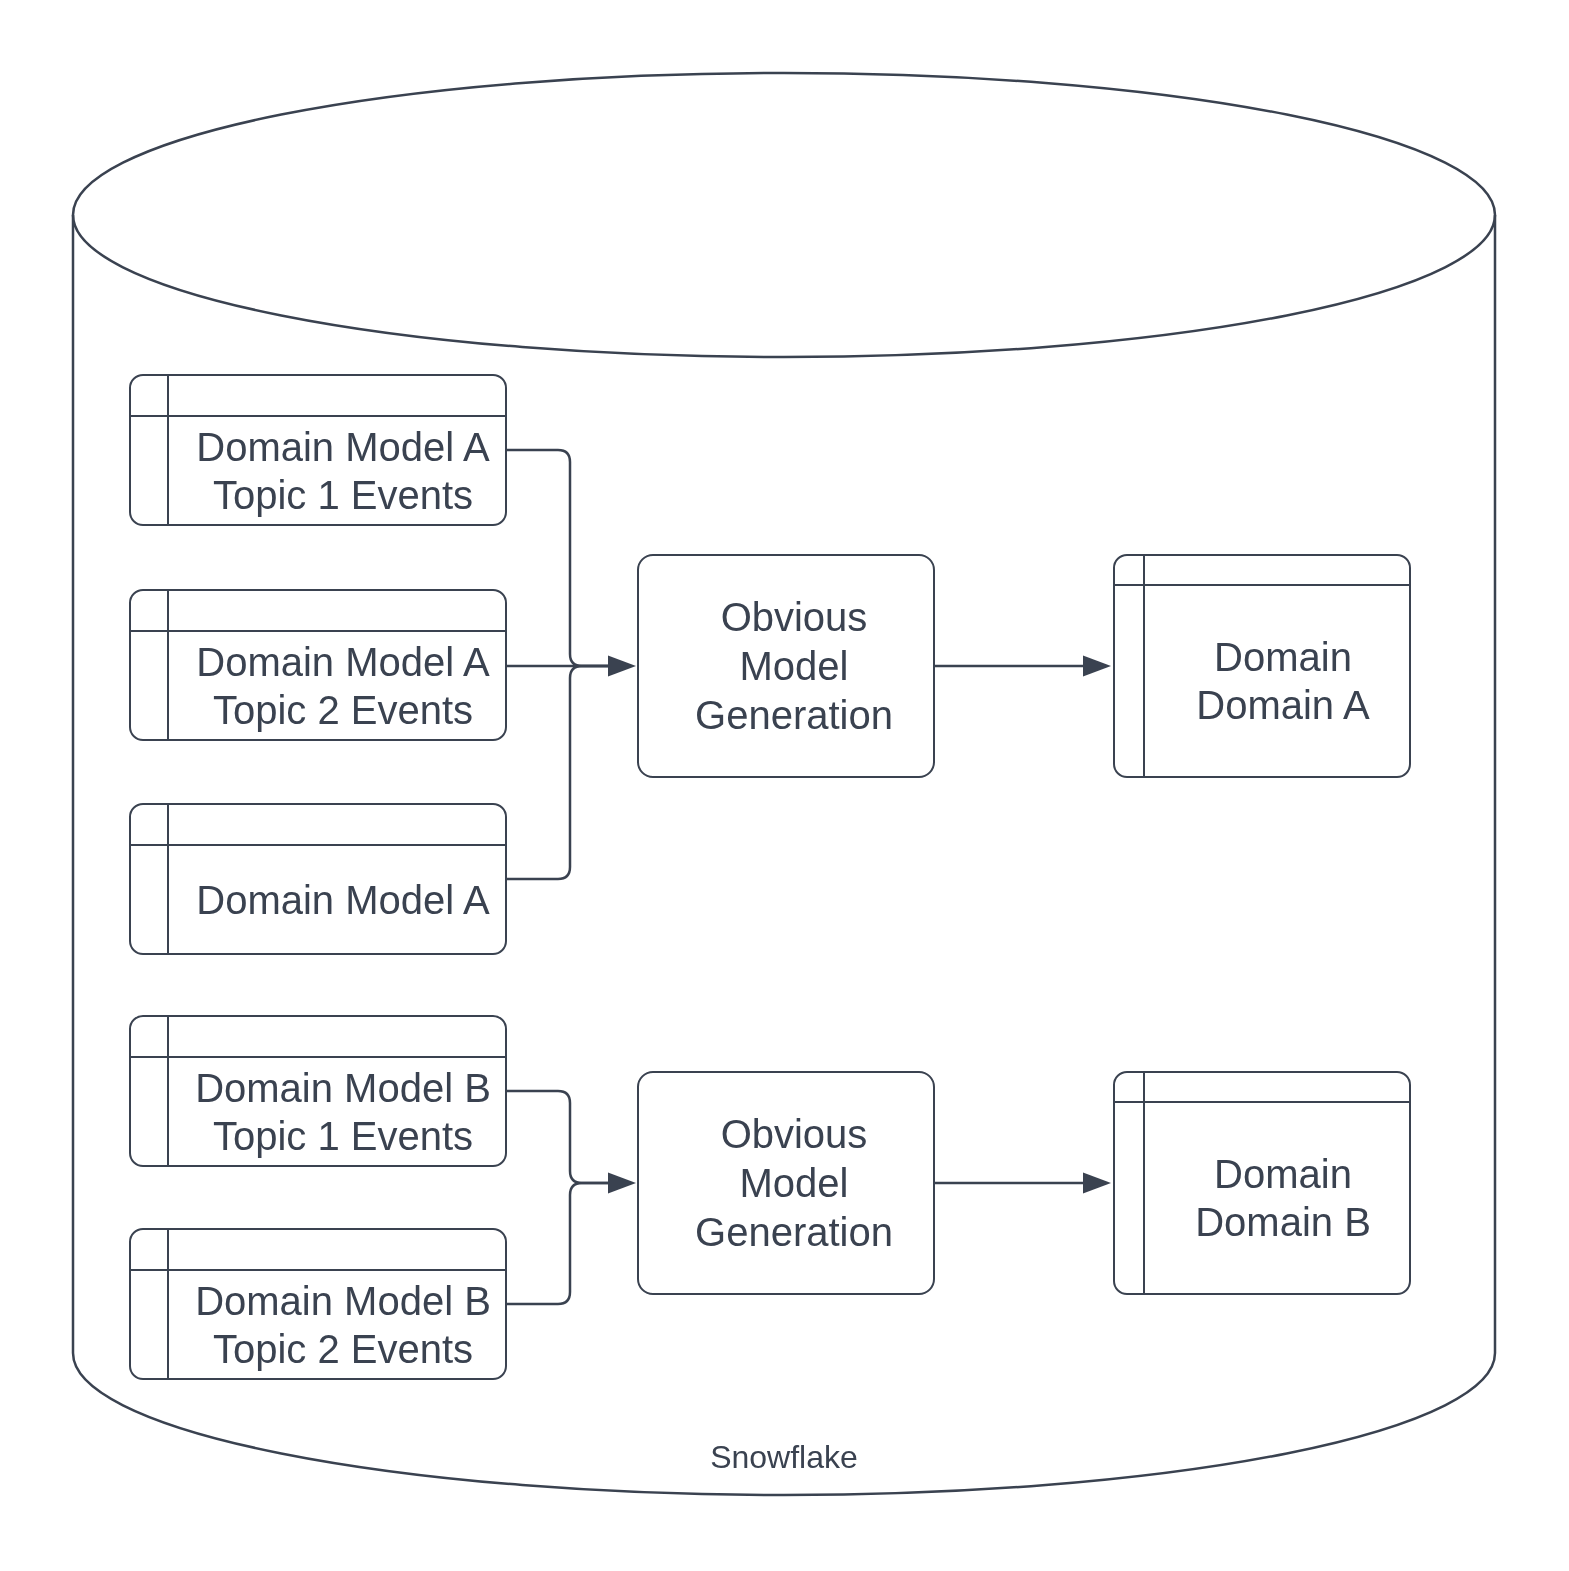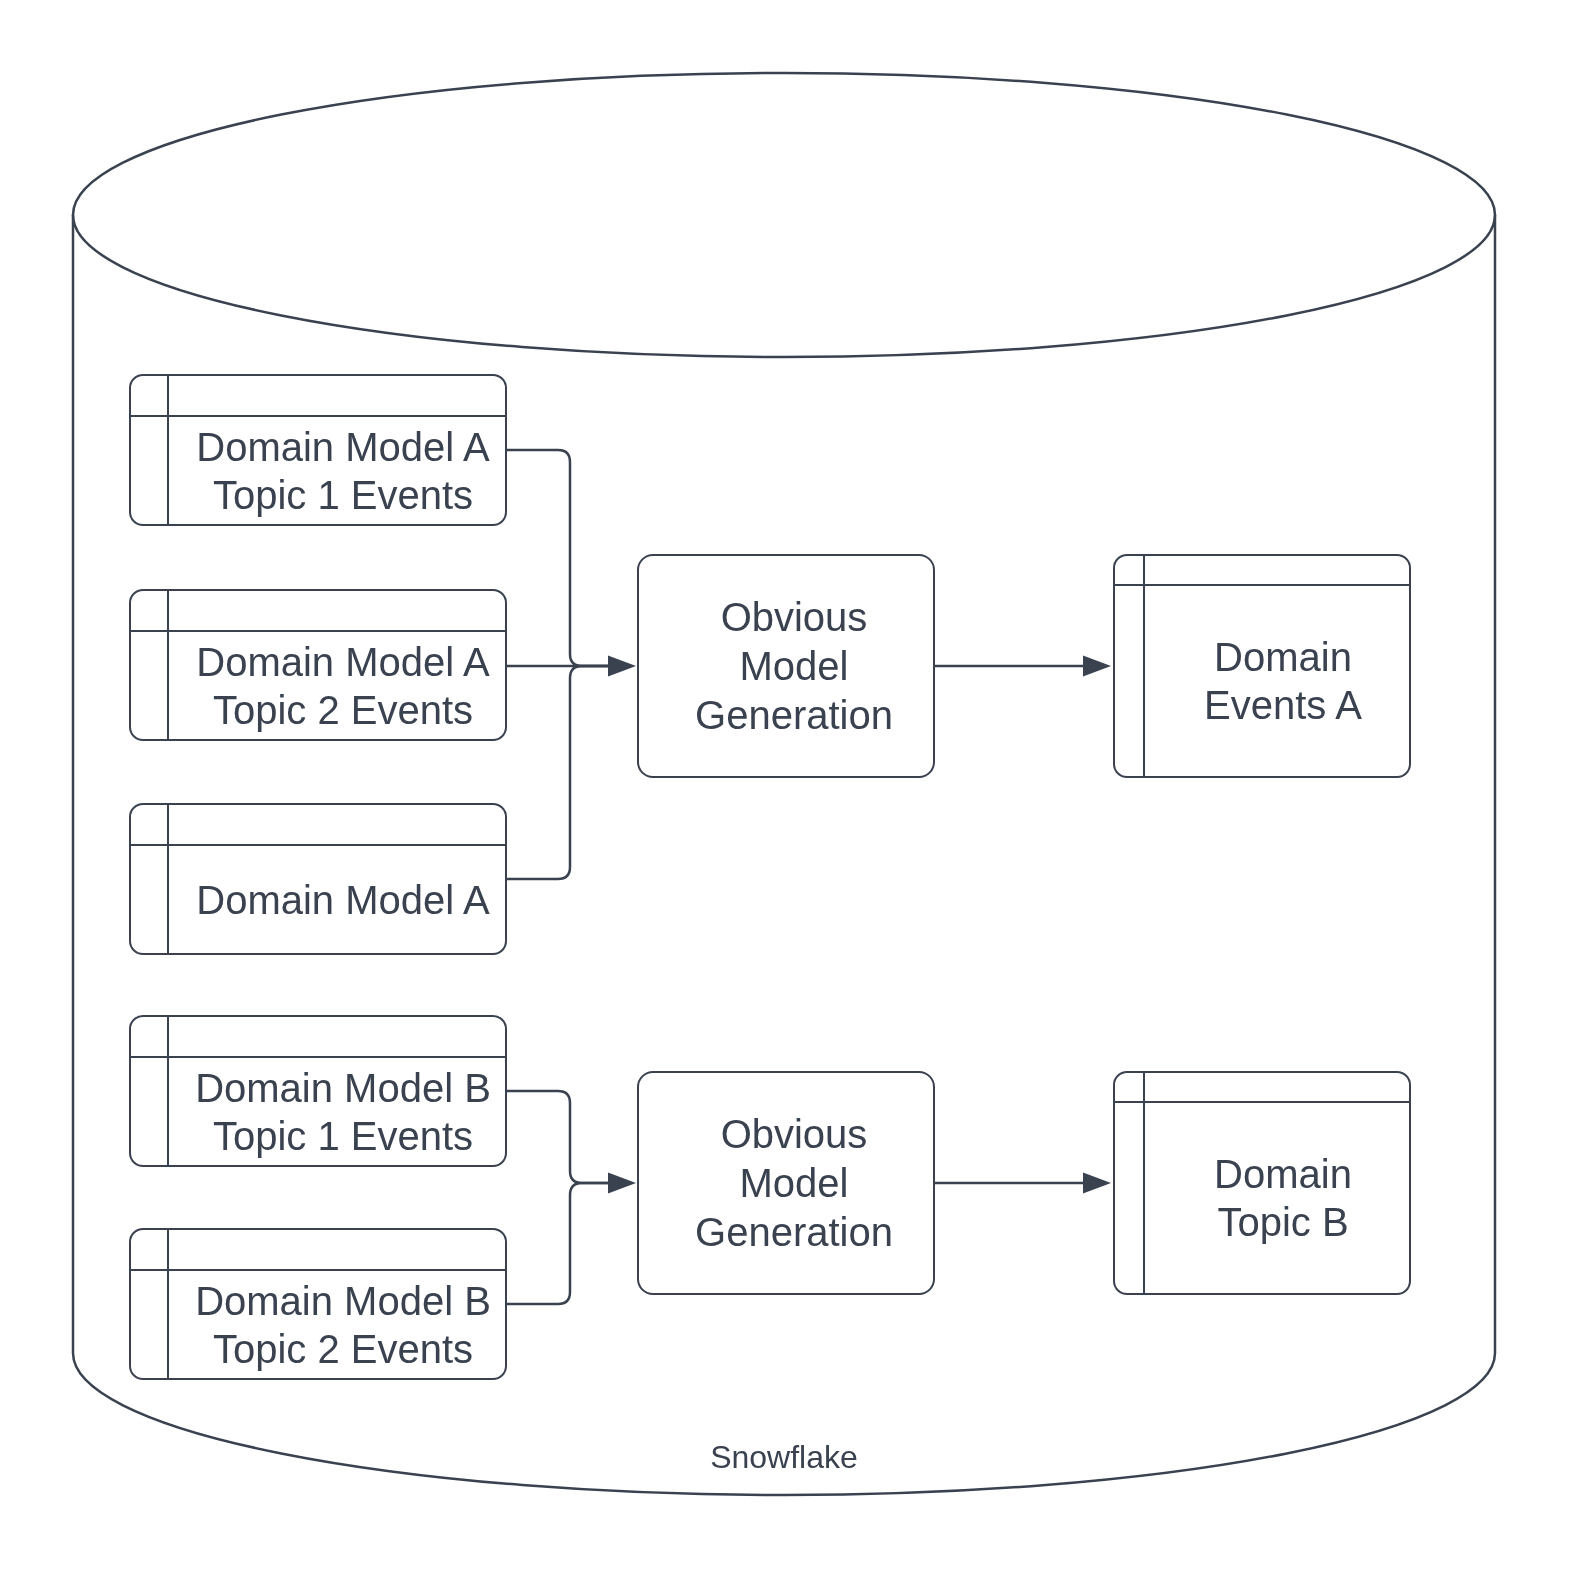--- a/index.html
+++ b/index.html
@@ -173,28 +173,28 @@
     <span>Obvious</span>
     <span>Model</span>
     <span>Generation</span>
   </div>
 
   <div class="table-node output" id="node-oa">
     <div class="tn-strip"></div>
     <div class="tn-header"></div>
     <div class="tn-label">
       <span>Domain</span>
-      <span>Events A</span>
+      <span>Domain A</span>
     </div>
   </div>
 
   <div class="table-node output" id="node-ob">
     <div class="tn-strip"></div>
     <div class="tn-header"></div>
     <div class="tn-label">
       <span>Domain</span>
-      <span>Topic B</span>
+      <span>Domain B</span>
     </div>
   </div>
 
   <div class="cylinder-label">Snowflake</div>
 
 </div>
 
 </body></html>

